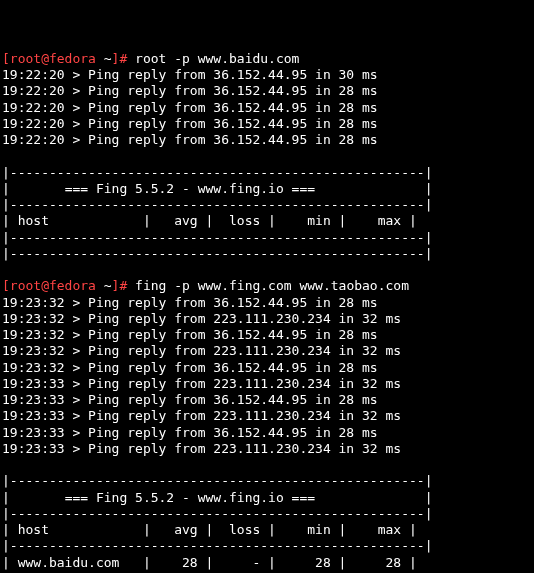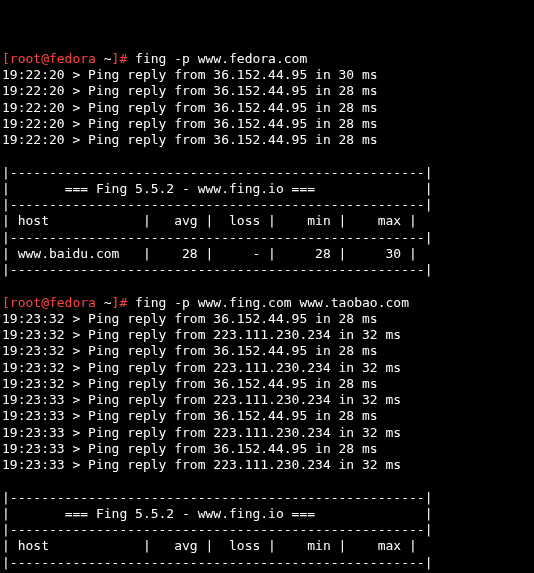--- a/index.html
+++ b/index.html
@@ -15,33 +15,32 @@
     height: 573px;
     overflow: hidden;
     box-sizing: border-box;
   }
   .red { color: #ff4444; }
 </style>
 </head>
 <body>
 
 
-<div id="out"><span class="red">[</span><span class="red">root@fedora</span> ~<span class="red">]#</span> <span>fing -p www.fedora.com</span>
+<div id="out"><span class="red">[</span><span class="red">root@fedora</span> ~<span class="red">]#</span> <span>root -p www.baidu.com</span>
 <span>19:22:20 &gt; Ping reply from 36.152.44.95 in 30 ms</span>
 <span>19:22:20 &gt; Ping reply from 36.152.44.95 in 28 ms</span>
 <span>19:22:20 &gt; Ping reply from 36.152.44.95 in 28 ms</span>
 <span>19:22:20 &gt; Ping reply from 36.152.44.95 in 28 ms</span>
 <span>19:22:20 &gt; Ping reply from 36.152.44.95 in 28 ms</span>
 
 |-----------------------------------------------------|
 |       <span>=== Fing 5.5.2 - www.fing.io ===</span>              |
 |-----------------------------------------------------|
 | host            |   avg |  loss |    min |    max |
 |-----------------------------------------------------|
-<span>| www.baidu.com   |    28 |     - |     28 |     30 |</span>
 |-----------------------------------------------------|
 
 <span class="red">[</span><span class="red">root@fedora</span> ~<span class="red">]#</span> <span>fing -p www.fing.com www.taobao.com</span>
 <span>19:23:32 &gt; Ping reply from 36.152.44.95 in 28 ms</span>
 <span>19:23:32 &gt; Ping reply from 223.111.230.234 in 32 ms</span>
 <span>19:23:32 &gt; Ping reply from 36.152.44.95 in 28 ms</span>
 <span>19:23:32 &gt; Ping reply from 223.111.230.234 in 32 ms</span>
 <span>19:23:32 &gt; Ping reply from 36.152.44.95 in 28 ms</span>
 <span>19:23:33 &gt; Ping reply from 223.111.230.234 in 32 ms</span>
 <span>19:23:33 &gt; Ping reply from 36.152.44.95 in 28 ms</span>

